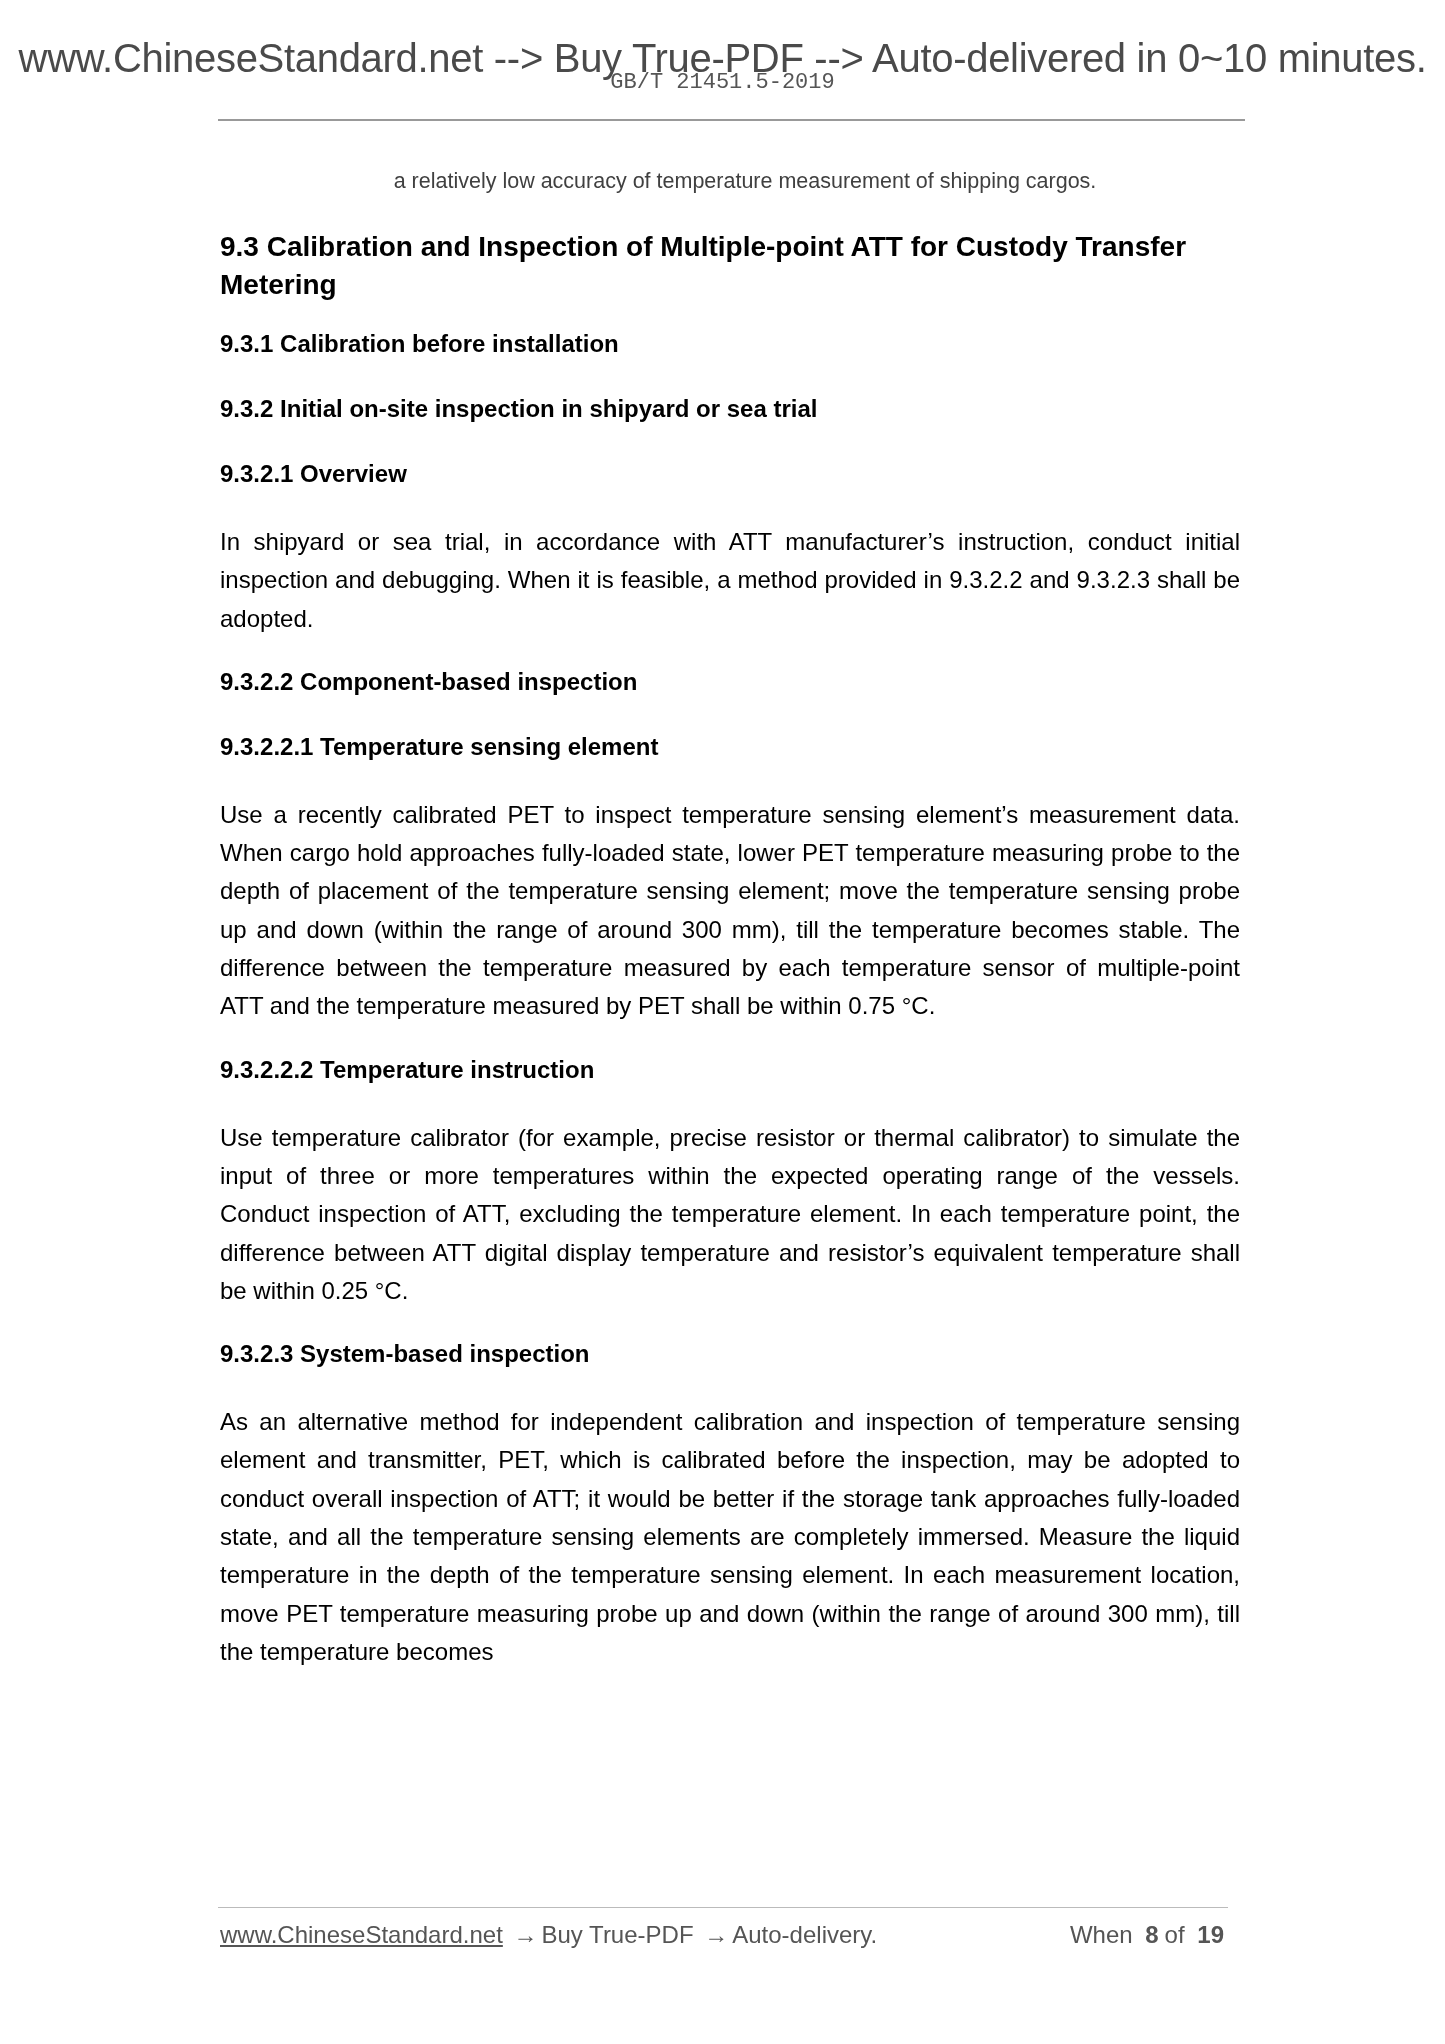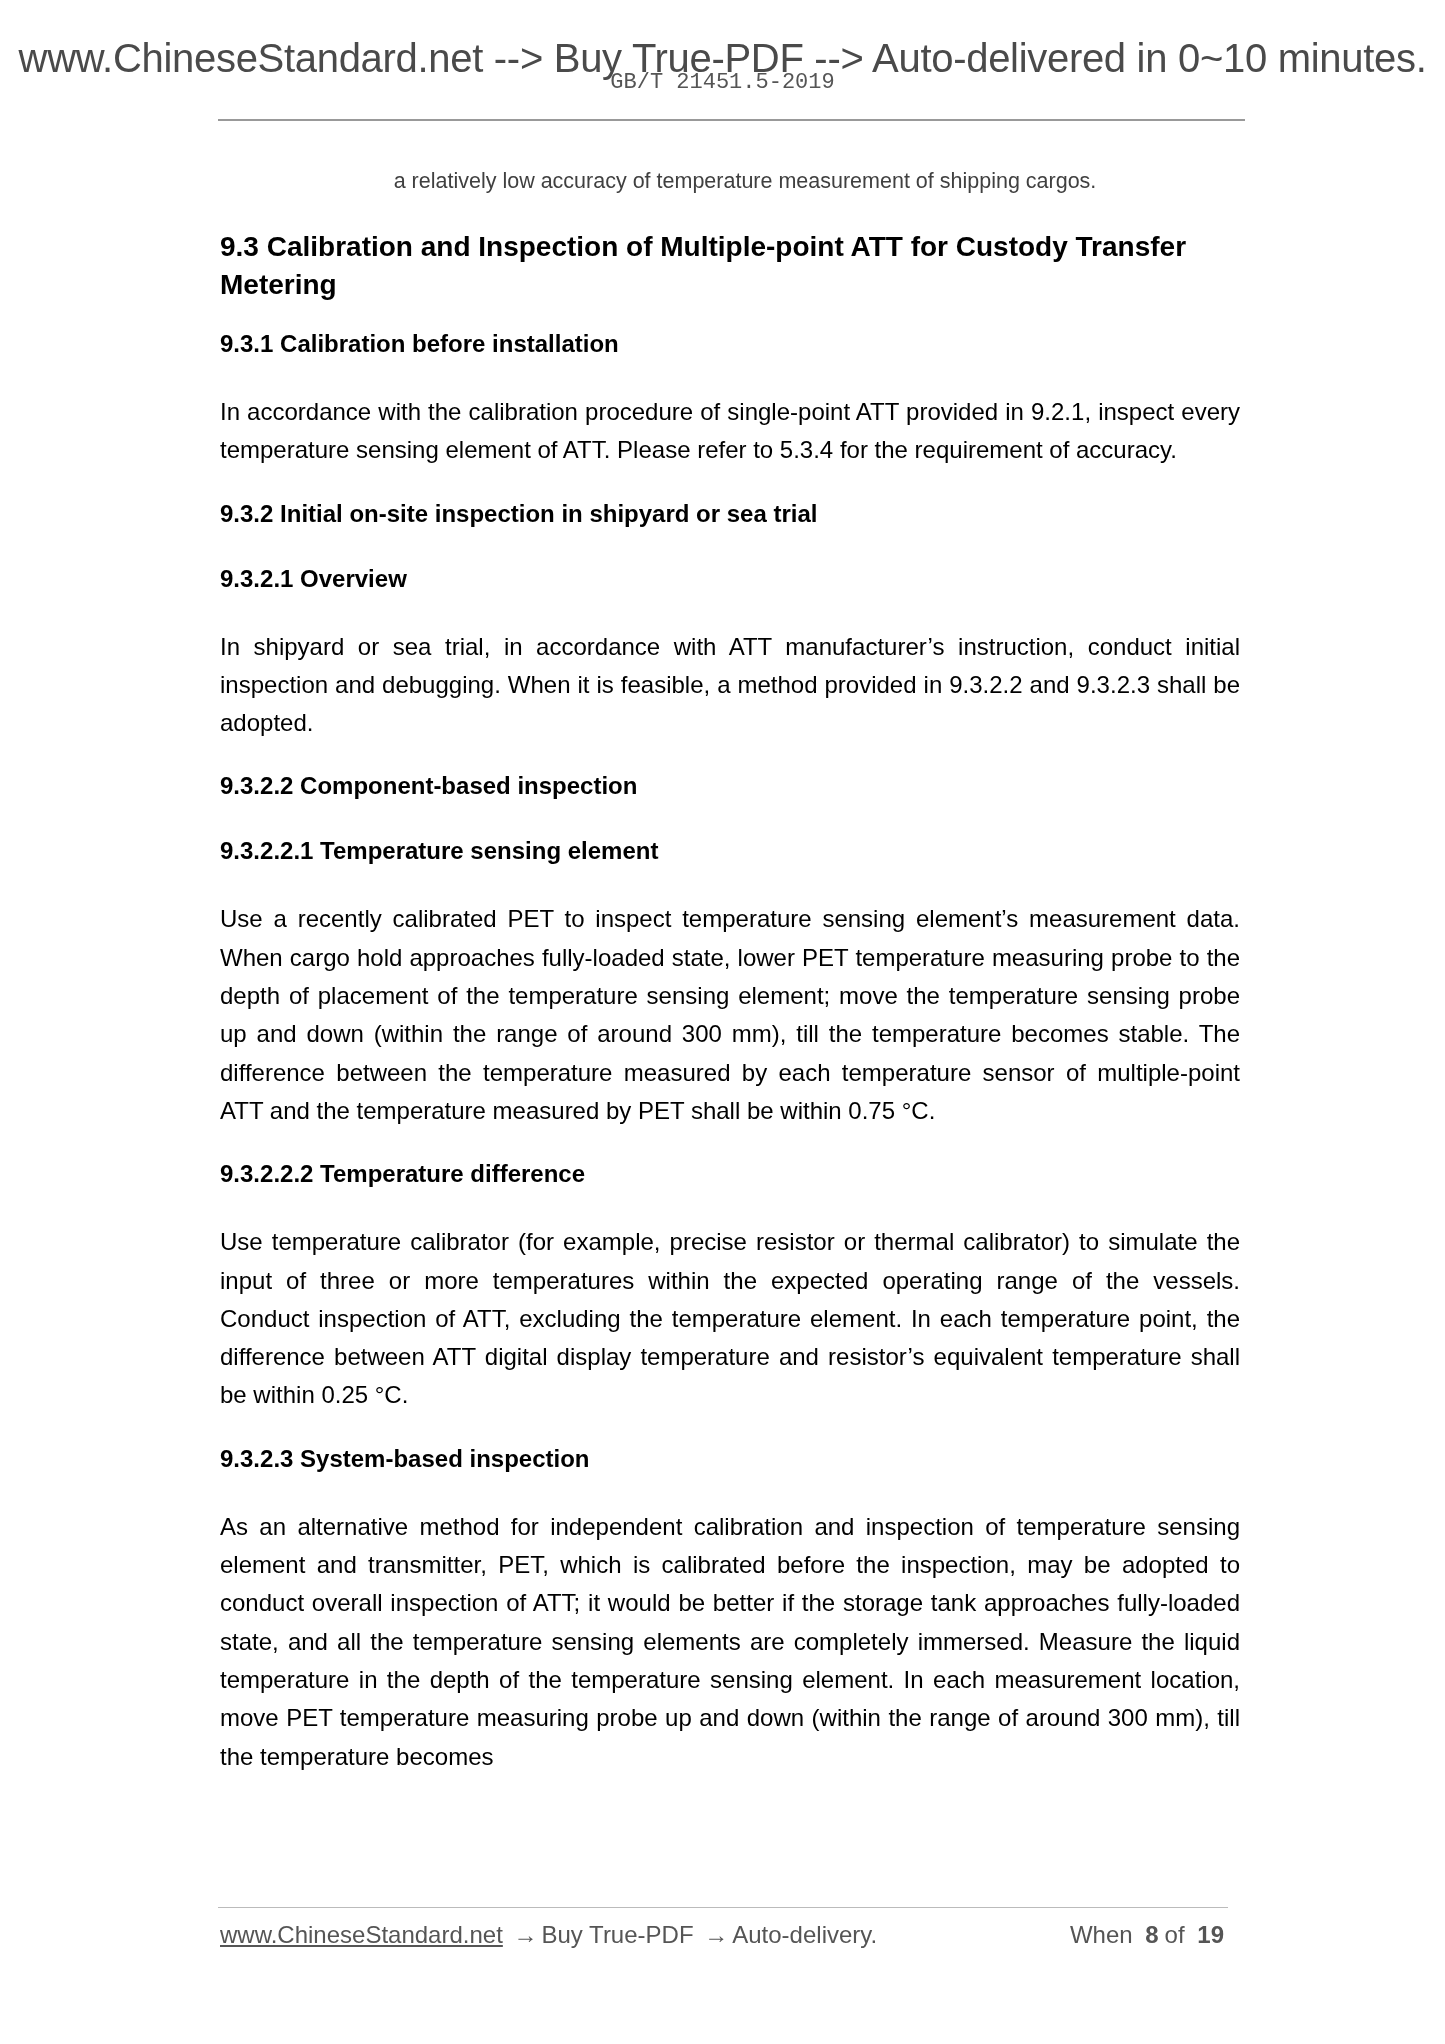--- a/index.html
+++ b/index.html
@@ -111,33 +111,32 @@
 <div class="top-banner">www.ChineseStandard.net --&gt; Buy True-PDF --&gt; Auto-delivered in 0~10 minutes.</div>
 <div class="std-number">GB/T 21451.5-2019</div>
 <div class="header-rule"></div>
 
 <div class="content">
   <p class="lead">a relatively low accuracy of temperature measurement of shipping cargos.</p>
 
   <h2 class="sec">9.3 Calibration and Inspection of Multiple-point ATT for Custody Transfer Metering</h2>
 
   <h3 class="sub">9.3.1 Calibration before installation</h3>
-  <p class="body">In accordance with the calibration procedure of single-point ATT provided in 9.2.1, inspect every temperature sensing element of ATT. Please refer to 5.3.4 for the requirement of accuracy.</p>
 
   <h3 class="sub">9.3.2 Initial on-site inspection in shipyard or sea trial</h3>
 
   <h3 class="sub">9.3.2.1 Overview</h3>
   <p class="body">In shipyard or sea trial, in accordance with ATT manufacturer’s instruction, conduct initial inspection and debugging. When it is feasible, a method provided in 9.3.2.2 and 9.3.2.3 shall be adopted.</p>
 
   <h3 class="sub">9.3.2.2 Component-based inspection</h3>
 
   <h3 class="sub">9.3.2.2.1 Temperature sensing element</h3>
   <p class="body">Use a recently calibrated PET to inspect temperature sensing element’s measurement data. When cargo hold approaches fully-loaded state, lower PET temperature measuring probe to the depth of placement of the temperature sensing element; move the temperature sensing probe up and down (within the range of around 300 mm), till the temperature becomes stable. The difference between the temperature measured by each temperature sensor of multiple-point ATT and the temperature measured by PET shall be within 0.75 °C.</p>
 
-  <h3 class="sub">9.3.2.2.2 Temperature difference</h3>
+  <h3 class="sub">9.3.2.2.2 Temperature instruction</h3>
   <p class="body">Use temperature calibrator (for example, precise resistor or thermal calibrator) to simulate the input of three or more temperatures within the expected operating range of the vessels. Conduct inspection of ATT, excluding the temperature element. In each temperature point, the difference between ATT digital display temperature and resistor’s equivalent temperature shall be within 0.25 °C.</p>
 
   <h3 class="sub">9.3.2.3 System-based inspection</h3>
   <p class="body">As an alternative method for independent calibration and inspection of temperature sensing element and transmitter, PET, which is calibrated before the inspection, may be adopted to conduct overall inspection of ATT; it would be better if the storage tank approaches fully-loaded state, and all the temperature sensing elements are completely immersed. Measure the liquid temperature in the depth of the temperature sensing element. In each measurement location, move PET temperature measuring probe up and down (within the range of around 300 mm), till the temperature becomes</p>
 </div>
 
 <div class="footer-rule"></div>
 <div class="footer">
   <span class="link">www.ChineseStandard.net</span>
   <span class="arrow">→</span><span>Buy True-PDF</span>

